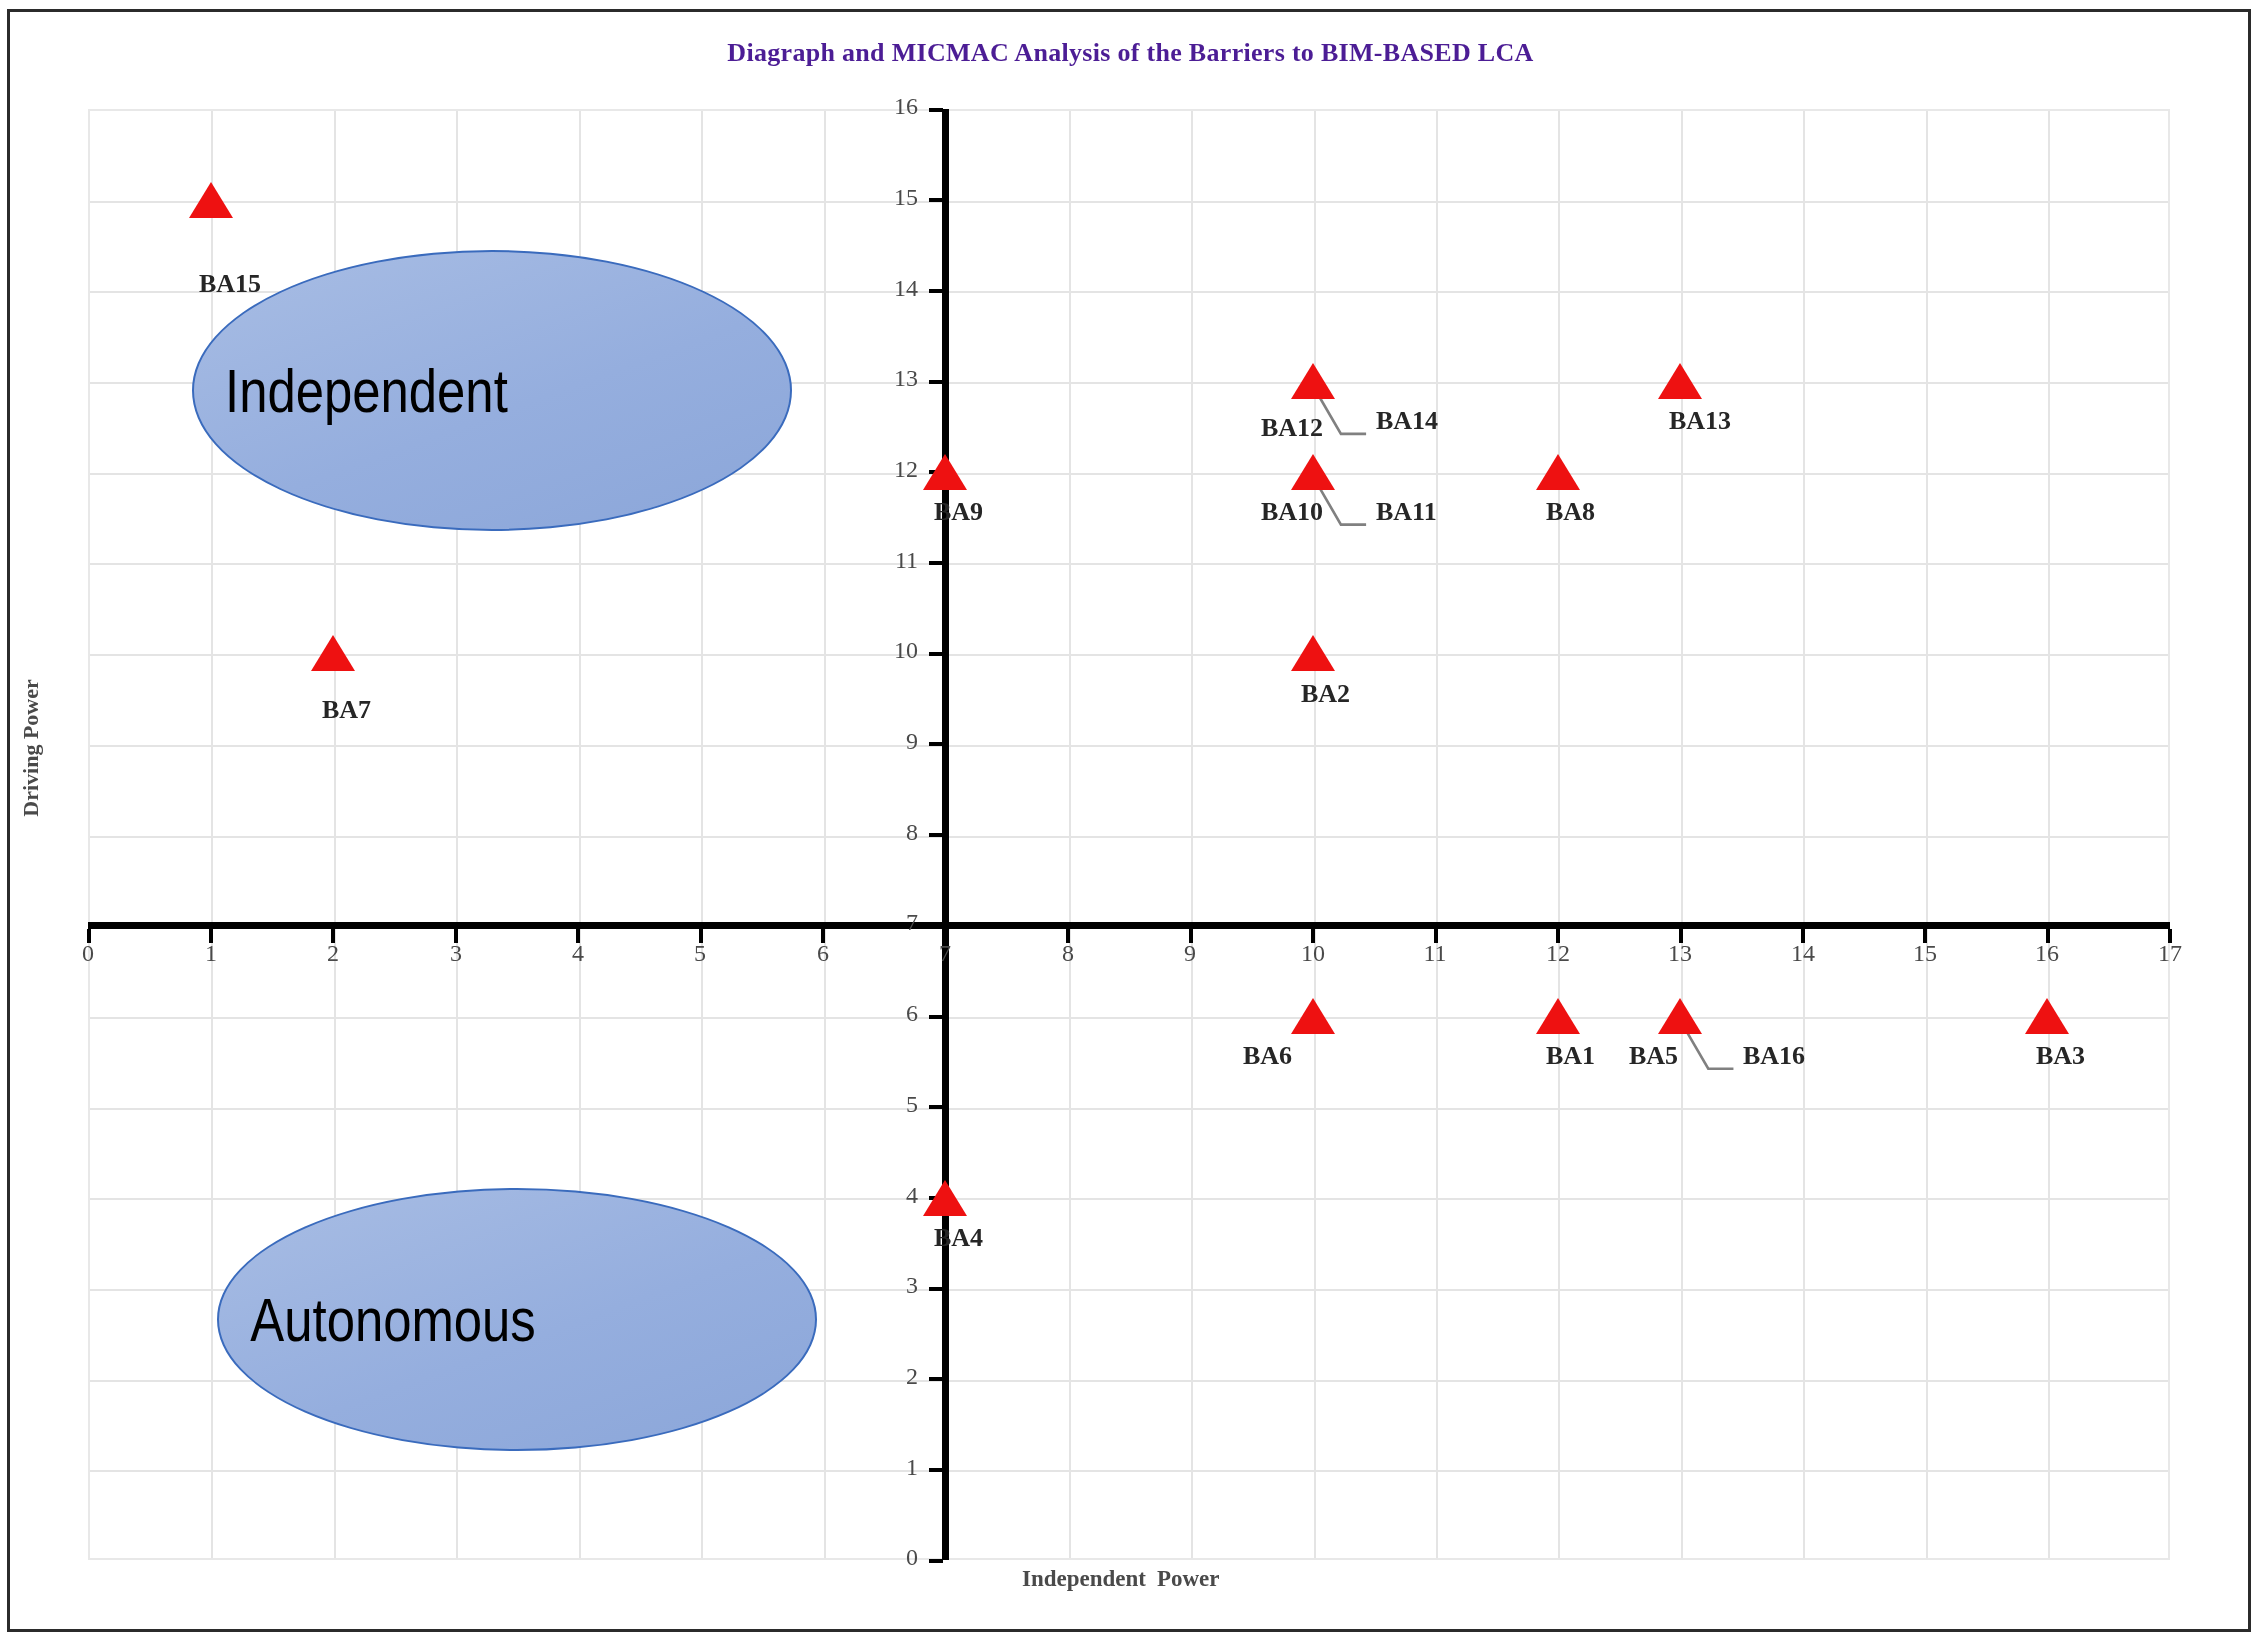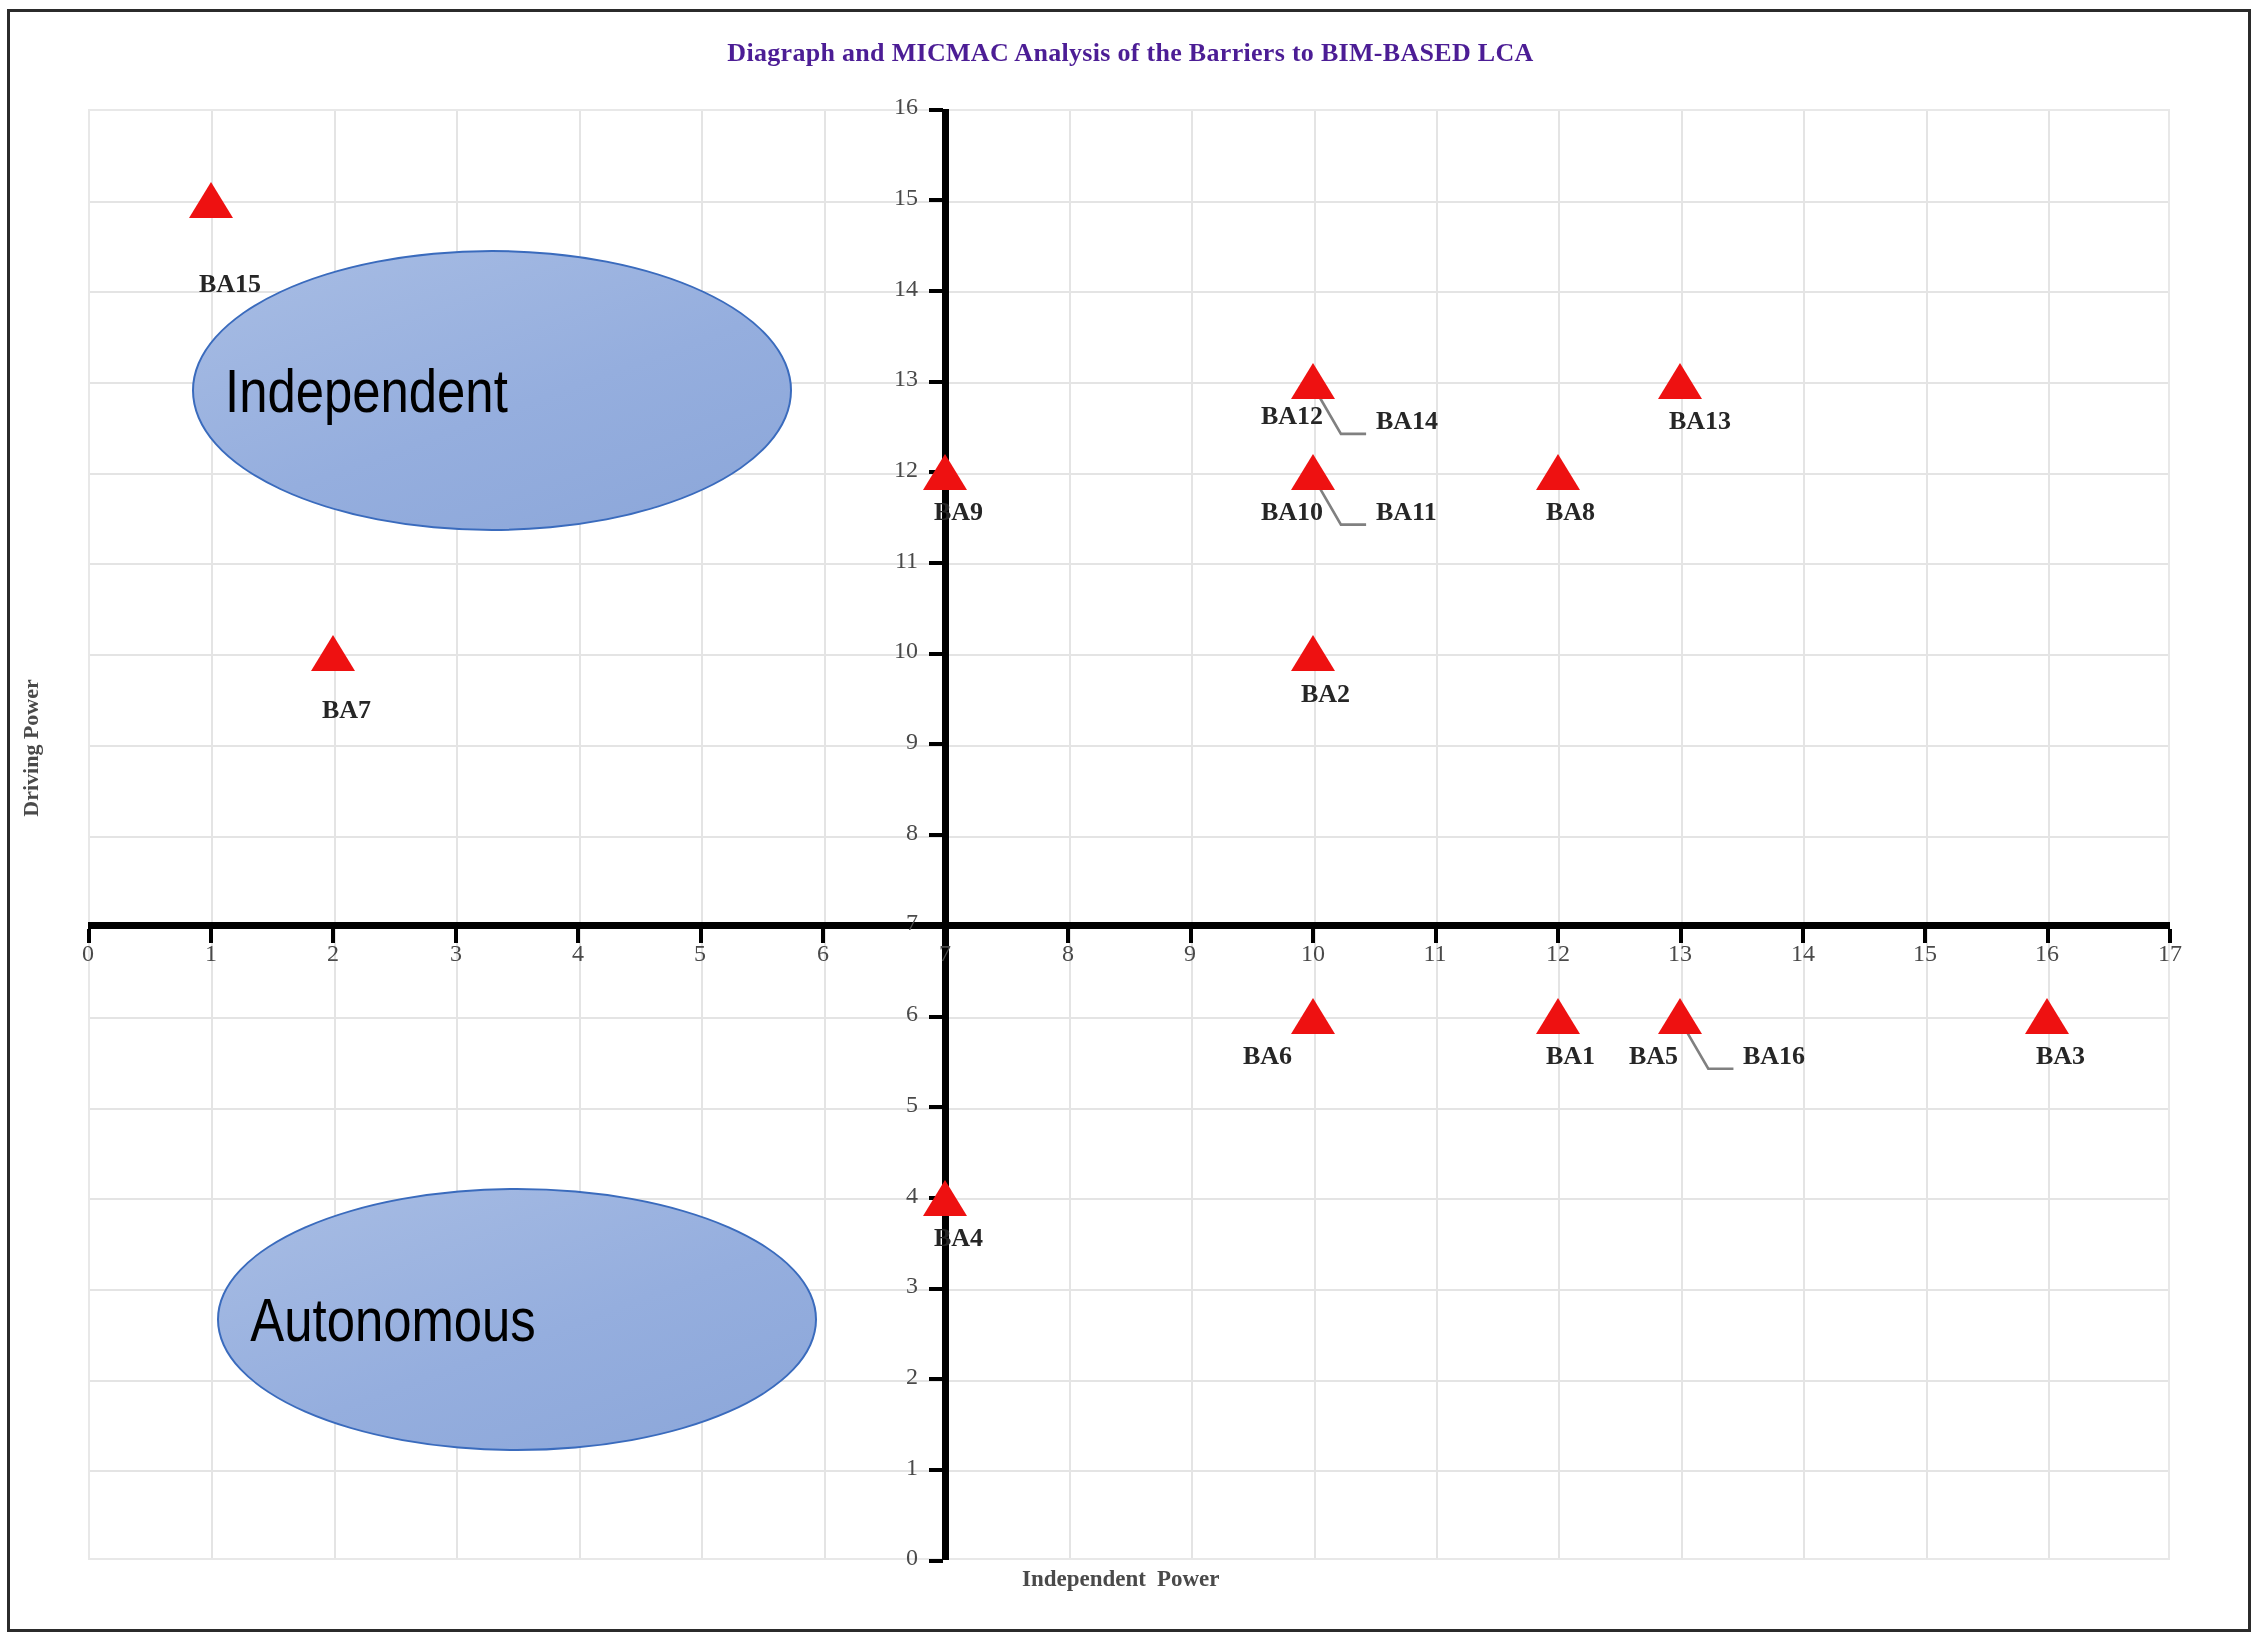--- a/index.html
+++ b/index.html
@@ -321,21 +321,21 @@
       <polyline points="2506.1176470588234,913.5 2556.1176470588234,999.5 2604.1176470588234,999.5" fill="none" stroke="#808080" stroke-width="5"></polyline>
       <polyline points="3206.3529411764703,1950.75 3256.3529411764703,2036.75 3304.3529411764703,2036.75" fill="none" stroke="#808080" stroke-width="5"></polyline>
     </svg>
     <div class="data-marker" style="left: 189px; top: 182px;"></div>
     <div class="data-label" style="left: 199px; top: 225px; margin-top: 44px;">BA15</div>
     <div class="data-marker" style="left: 311px; top: 635px;"></div>
     <div class="data-label" style="left: 322px; top: 679px; margin-top: 16px;">BA7</div>
     <div class="data-marker" style="left: 923px; top: 454px;"></div>
     <div class="data-label" style="left: 934px; top: 497px;">BA9</div>
     <div class="data-marker" style="left: 1291px; top: 363px;"></div>
-    <div class="data-label" style="left: 1261px; top: 401px;">BA12</div>
+    <div class="data-label" style="left: 1261px; top: 413px;">BA12</div>
     <div class="data-label" style="left: 1376px; top: 406px;">BA14</div>
     <div class="data-marker" style="left: 1658px; top: 363px;"></div>
     <div class="data-label" style="left: 1669px; top: 406px;">BA13</div>
     <div class="data-marker" style="left: 1291px; top: 454px;"></div>
     <div class="data-label" style="left: 1261px; top: 497px;">BA10</div>
     <div class="data-label" style="left: 1376px; top: 497px;">BA11</div>
     <div class="data-marker" style="left: 1536px; top: 454px;"></div>
     <div class="data-label" style="left: 1546px; top: 497px;">BA8</div>
     <div class="data-marker" style="left: 1291px; top: 635px;"></div>
     <div class="data-label" style="left: 1301px; top: 679px;">BA2</div>

